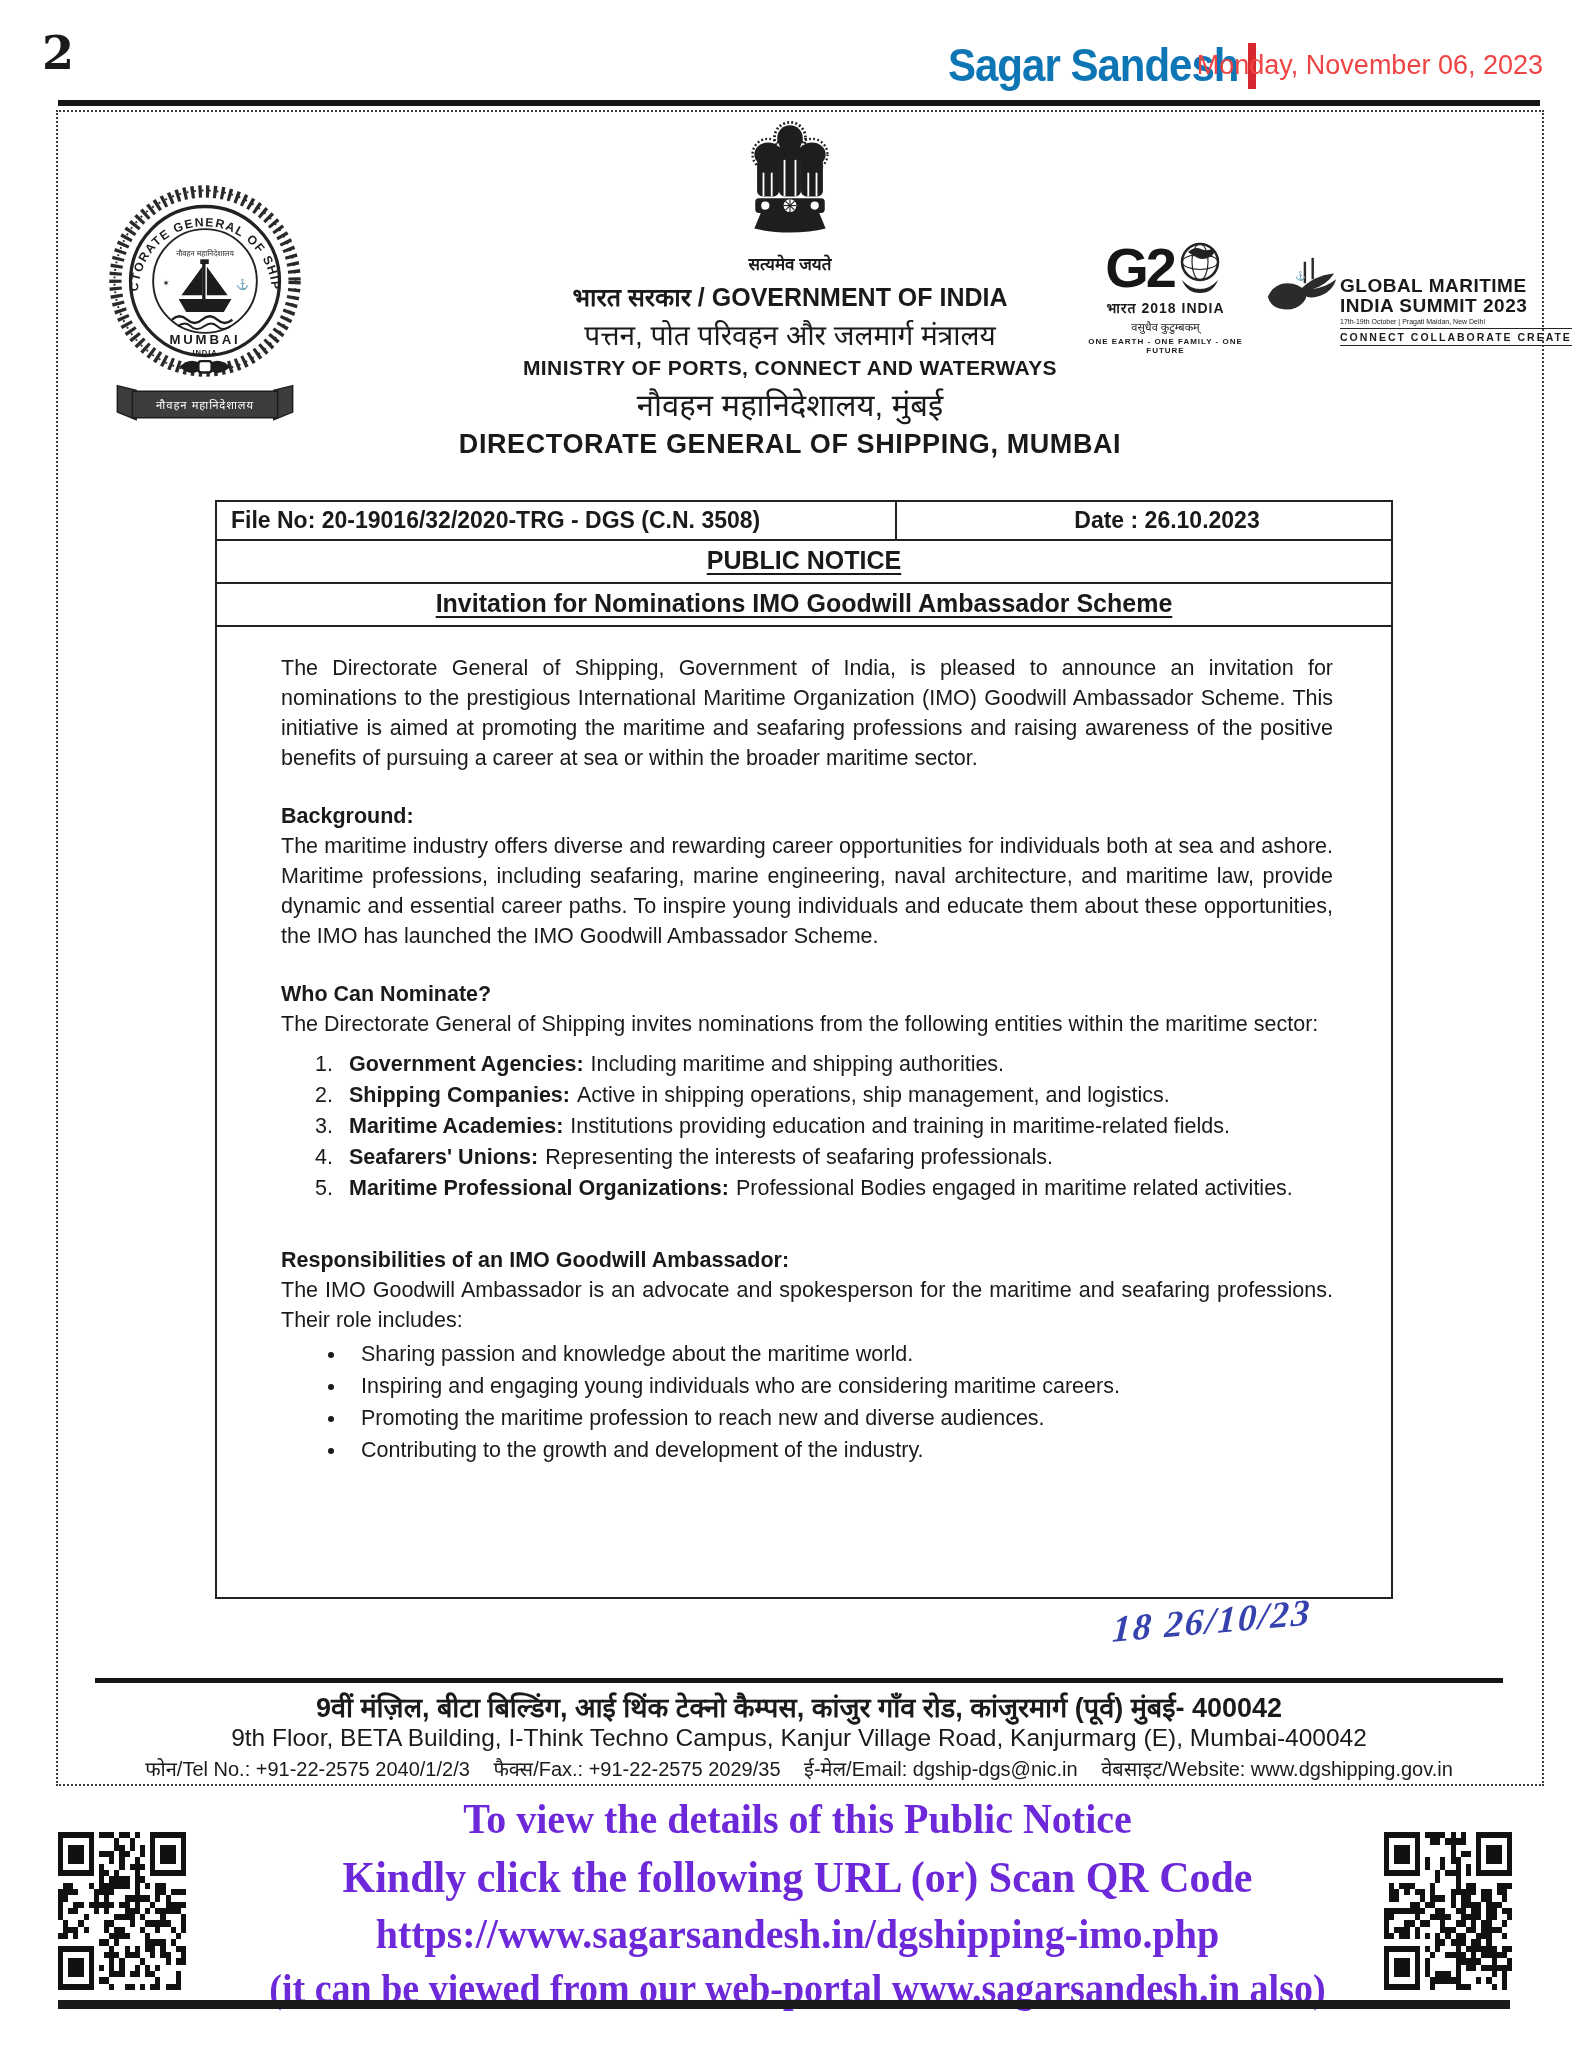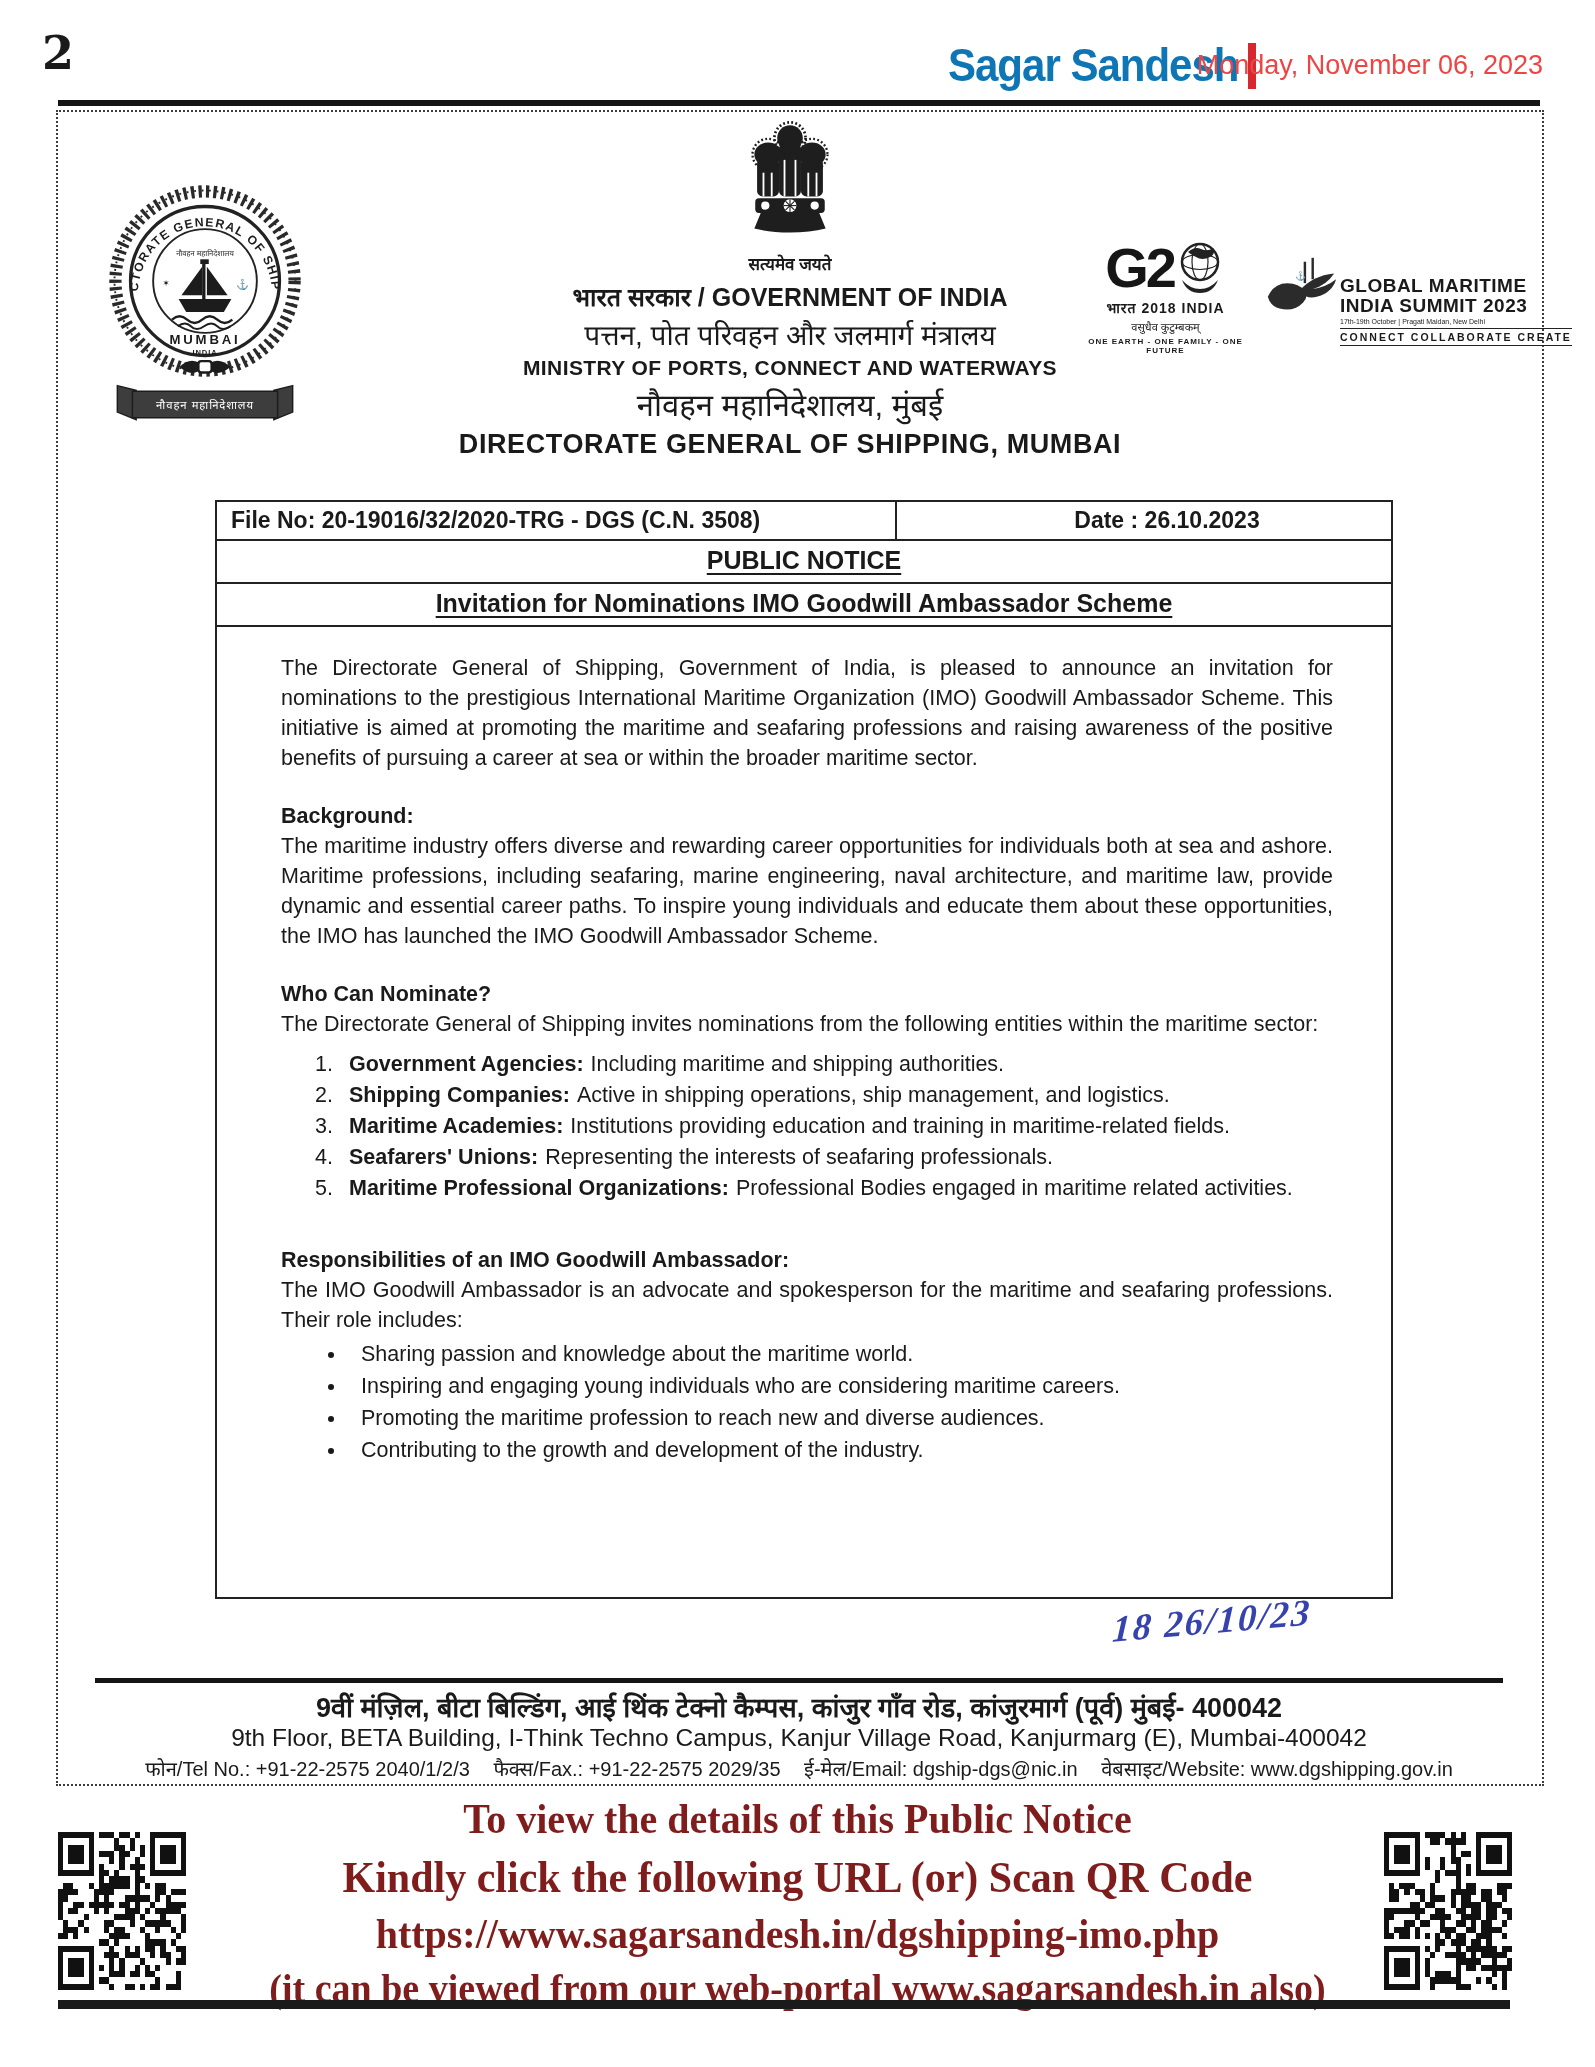--- a/index.html
+++ b/index.html
@@ -71,21 +71,21 @@
              font-size:37px;transform:rotate(-5deg) skewX(-8deg);letter-spacing:2px;white-space:nowrap;}
 
   
   .foot-rule{left:95px;top:1678px;width:1408px;height:5px;background:#151515;}
   .addr-hi{left:58px;top:1688px;width:1482px;text-align:center;font-size:27px;font-weight:bold;}
   .addr-en{left:58px;top:1724px;width:1482px;text-align:center;font-size:24.5px;}
   .contact{left:58px;top:1755px;width:1482px;text-align:center;font-size:20px;}
   .contact span{margin:8px 9px;}
 
   
-  .promo{left:0;top:1790px;width:1595px;text-align:center;color:#7f1d1d;
+  .promo{left:0;top:1790px;width:1595px;text-align:center;color:#6d28d9;
          font-family:"Liberation Serif",serif;font-weight:bold;}
   .promo-l1{font-size:40px;line-height:58px;transform:scaleY(1.05);}
   .promo-l2{font-size:42px;line-height:58px;transform:scaleY(1.05);}
   .promo-l3{font-size:40px;line-height:56px;transform:scaleY(1.05);}
   .promo-l4{font-size:38px;line-height:52px;transform:scaleY(1.05);}
   .qr{width:128px;height:158px;}
   .qr svg{width:100%;height:100%;}
   .qr-left{left:58px;top:1832px;}
   .qr-right{left:1384px;top:1832px;}
   .bottom-rule{left:58px;top:2000px;width:1452px;height:9px;background:#1a1a1a;}

